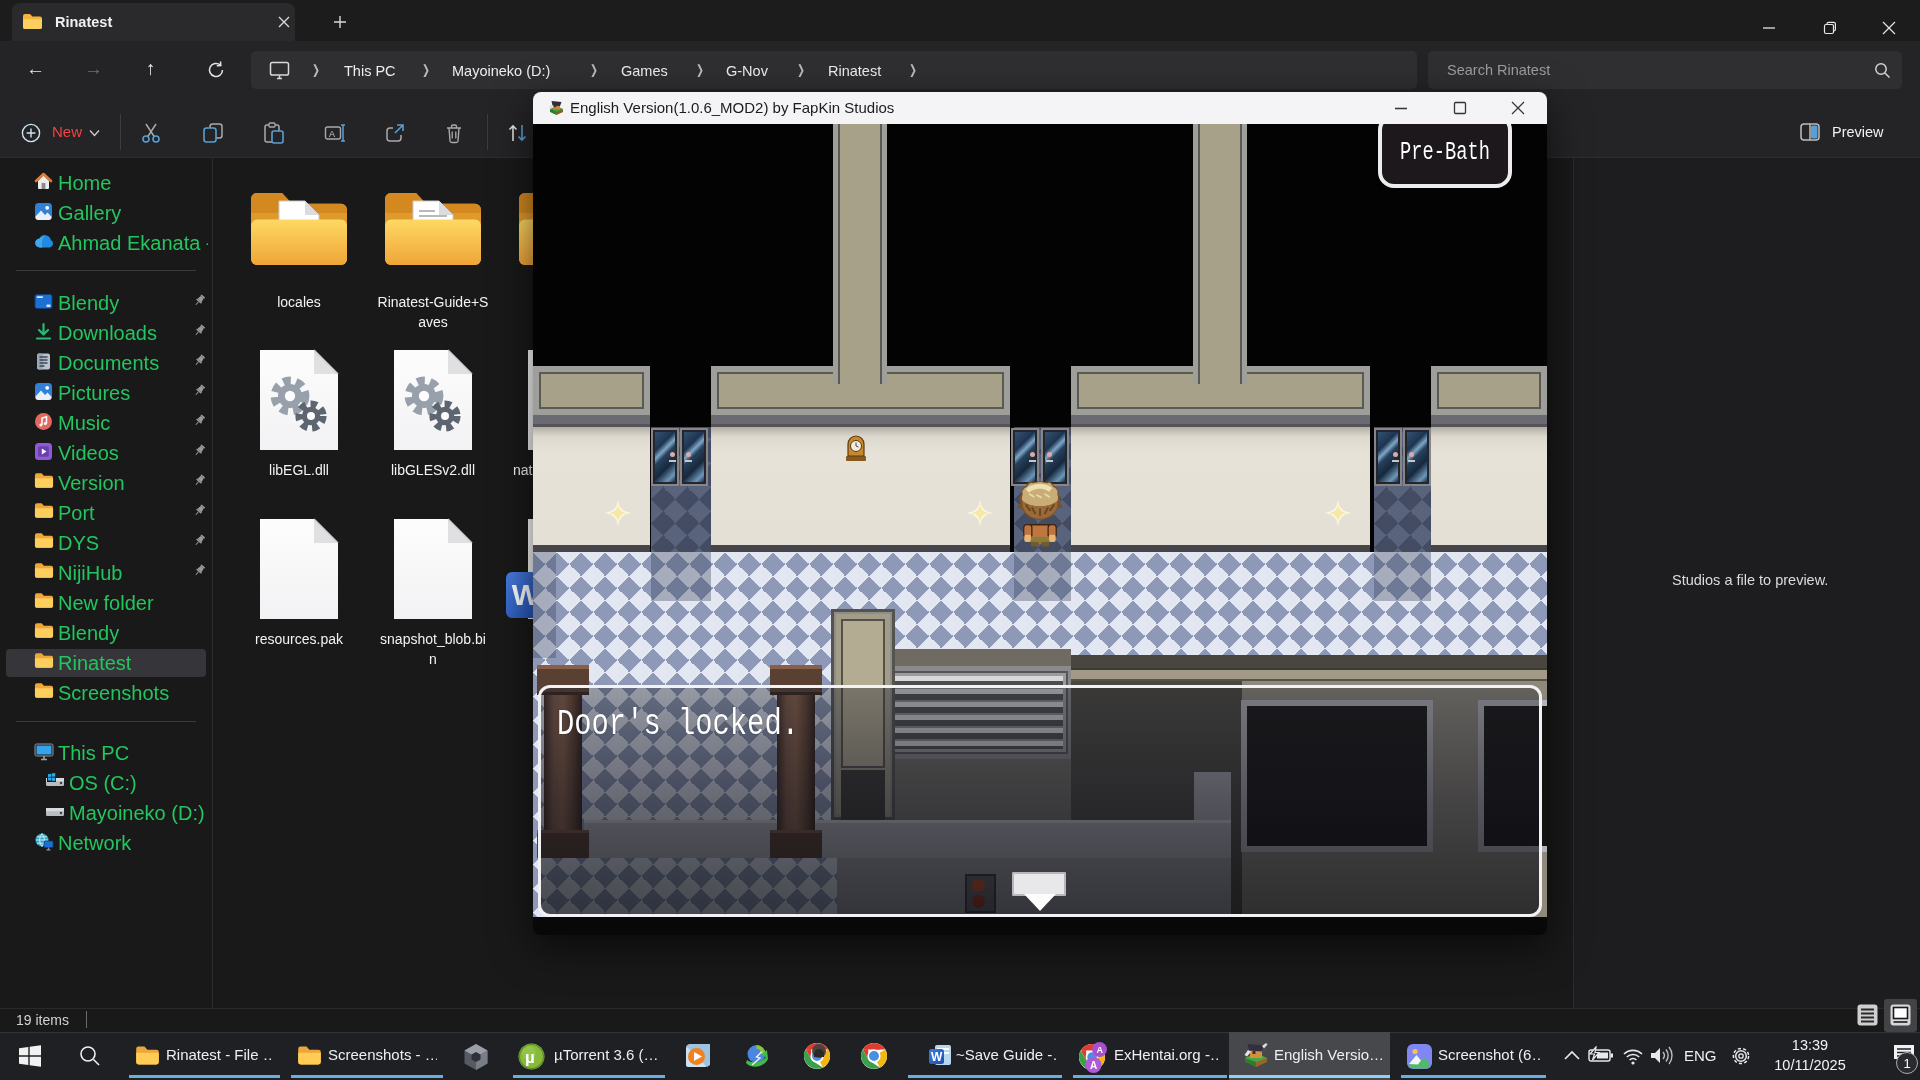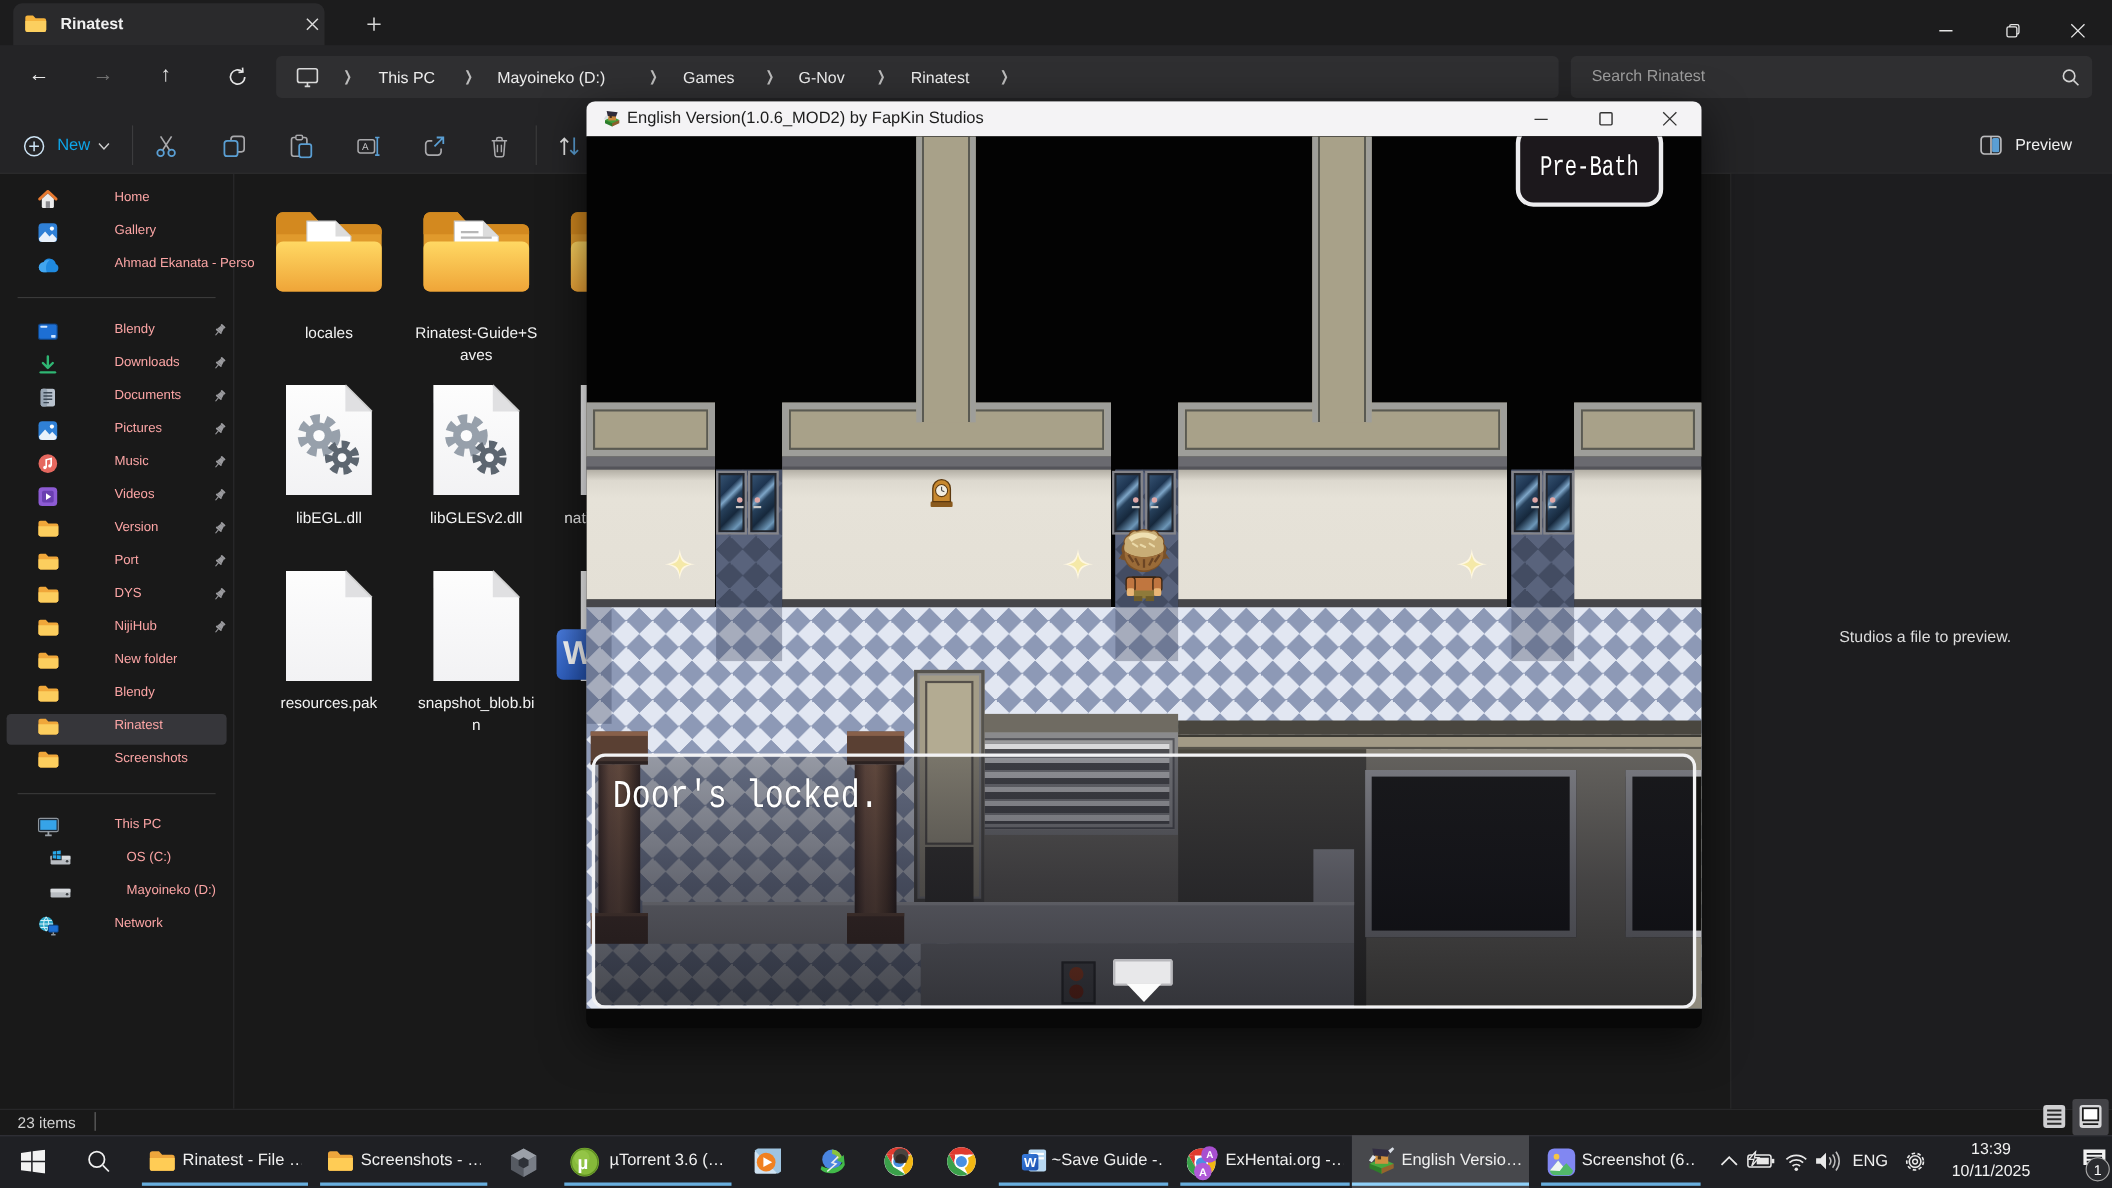--- a/index.html
+++ b/index.html
@@ -11,21 +11,21 @@
 #tab{left:12px;top:3px;width:283px;height:40px;background:#2a2a2c;border-radius:8px 8px 0 0;}
 #tabtitle{left:55px;top:14px;font-size:14.5px;font-weight:bold;color:#f0f0f0;}
 #bandrow{left:0;top:41px;width:1920px;height:117px;background:#242426;}
 .navbtn{top:62px;font-size:19px;color:#e8e8e8;}
 #addrbox{left:251px;top:51px;width:1166px;height:38px;background:#2f2f31;border-radius:5px;}
 #searchbox{left:1428px;top:51px;width:474px;height:38px;background:#2f2f31;border-radius:5px;}
 .crumb{top:63px;font-size:14.5px;color:#ededed;}
 .crumbsep{top:64px;font-size:9.5px;color:#bcbcbc;transform:scaleY(1.35);transform-origin:center;}
 .tsep{top:114px;width:1px;height:36px;background:#3c3c3e;}
 #contentline{left:0;top:157px;width:1920px;height:1px;background:#2d2d2f;}
-.sbtext{font-size:12px;color:#fca5a5;margin-left:46px;}
+.sbtext{font-size:20px;color:#22c55e;}
 .sbsep{left:16px;width:180px;height:1px;background:#3a3a3a;}
 #sbsel{left:6px;top:649px;width:200px;height:28px;background:#36363a;border-radius:4px;}
 #sbdivider{left:212px;top:158px;width:1px;height:850px;background:#2b2b2d;}
 #pvdivider{left:1573px;top:158px;width:1px;height:850px;background:#2b2b2d;}
 
 .flabel{font-size:14px;color:#f2f2f2;text-align:center;line-height:20px;}
 
 #statusbar{left:0;top:1008px;width:1920px;height:24px;background:#191919;border-top:1px solid #2a2a2c;}
 
 #gamewin{left:533px;top:92px;width:1014px;height:843px;border-radius:8px;overflow:hidden;box-shadow:0 12px 40px rgba(0,0,0,.6);}
@@ -103,21 +103,21 @@
 <div class="abs" style="left:1447px;top:62px;font-size:14.5px;color:#9d9d9d">Search Rinatest</div>
 <svg class="abs" style="left:1874px;top:62px" width="17" height="17" viewBox="0 0 17 17">
       <circle cx="7" cy="7" r="5.2" fill="none" stroke="#d2d2d2" stroke-width="1.5"></circle>
       <path d="M11 11 L15.5 15.5" stroke="#d2d2d2" stroke-width="1.5"></path>
     </svg>
 
 <svg class="abs" style="left:21px;top:123px" width="20" height="20" viewBox="0 0 20 20">
       <circle cx="10" cy="10" r="8.6" fill="none" stroke="#cde4f5" stroke-width="1.4"></circle>
       <path d="M10 5.6 V14.4 M5.6 10 H14.4" stroke="#cde4f5" stroke-width="1.4"></path>
     </svg>
-<div class="abs" style="left:52px;top:123px;font-size:15px;color:#0ea5e9">New</div>
+<div class="abs" style="left:52px;top:123px;font-size:15px;color:#ef4444">New</div>
 <svg class="abs" style="left:89px;top:129px" width="11" height="8" viewBox="0 0 11 8">
       <path d="M1 1.5 L5.5 6.5 L10 1.5" fill="none" stroke="#cfcfcf" stroke-width="1.3"></path>
     </svg>
 <div class="abs tsep" style="left:120px"></div>
 
 <svg class="abs" style="left:140px;top:122px" width="22" height="22" viewBox="0 0 22 22">
       <path d="M6 2 L14.5 15 M16 2 L7.5 15" stroke="#a9a9ac" stroke-width="1.5" fill="none"></path>
       <circle cx="6" cy="17" r="3" fill="none" stroke="#5a9fd4" stroke-width="1.6"></circle>
       <circle cx="16" cy="17" r="3" fill="none" stroke="#5a9fd4" stroke-width="1.6"></circle>
     </svg>
@@ -461,21 +461,21 @@
 <svg class="abs" style="left:526px;top:517px" width="82" height="104" viewBox="0 0 41 52">
 <path d="M1 1 h27 l12 12 v38 H1 Z" fill="url(#pg)"></path>
 <path d="M28 1 l12 12 h-12 Z" fill="#e0e0e2"></path>
       <path d="M28 1 l12 12" stroke="#cfcfcf" stroke-width="0.8" fill="none"></path>
 </svg>
 <div class="abs" style="left:506px;top:572px;width:40px;height:46px;border-radius:6px;background:linear-gradient(135deg,#4a7de0,#1f4fb0);color:#fff;font-size:30px;font-weight:bold;text-align:center;line-height:46px">W</div>
 <div class="abs flabel" style="left:247px;top:629px;width:104px">resources.pak</div>
 <div class="abs flabel" style="left:366px;top:629px;width:134px">snapshot_blob.bi<br>n</div>
 
 <div class="abs" id="statusbar"></div>
-<div class="abs" style="left:16px;top:1012px;font-size:14px;color:#d2d2d2">23 items</div>
+<div class="abs" style="left:16px;top:1012px;font-size:14px;color:#d2d2d2">19 items</div>
 <div class="abs" style="left:86px;top:1011px;width:1px;height:17px;background:#6a6a6a"></div>
 <svg class="abs" style="left:1857px;top:1004px" width="21" height="22" viewBox="0 0 21 22">
       <rect x="0.5" y="0.5" width="20" height="21" rx="3" fill="#cfcfd1"></rect>
       <path d="M4 5.5 h13 M4 9.5 h13 M4 13.5 h13 M4 17.5 h13" stroke="#2a2a2a" stroke-width="1.8"></path>
     </svg>
 <div class="abs" style="left:1884px;top:999px;width:33px;height:33px;background:#434347;border-radius:3px"></div>
 <svg class="abs" style="left:1890px;top:1004px" width="21" height="22" viewBox="0 0 21 22">
       <rect x="0.5" y="0.5" width="20" height="21" rx="3" fill="#d6d6d8"></rect>
       <rect x="3.5" y="3.5" width="14" height="11" fill="#fff" stroke="#1a1a1a" stroke-width="1.6"></rect>
       <path d="M3.5 18 h14" stroke="#1a1a1a" stroke-width="1.6"></path>

